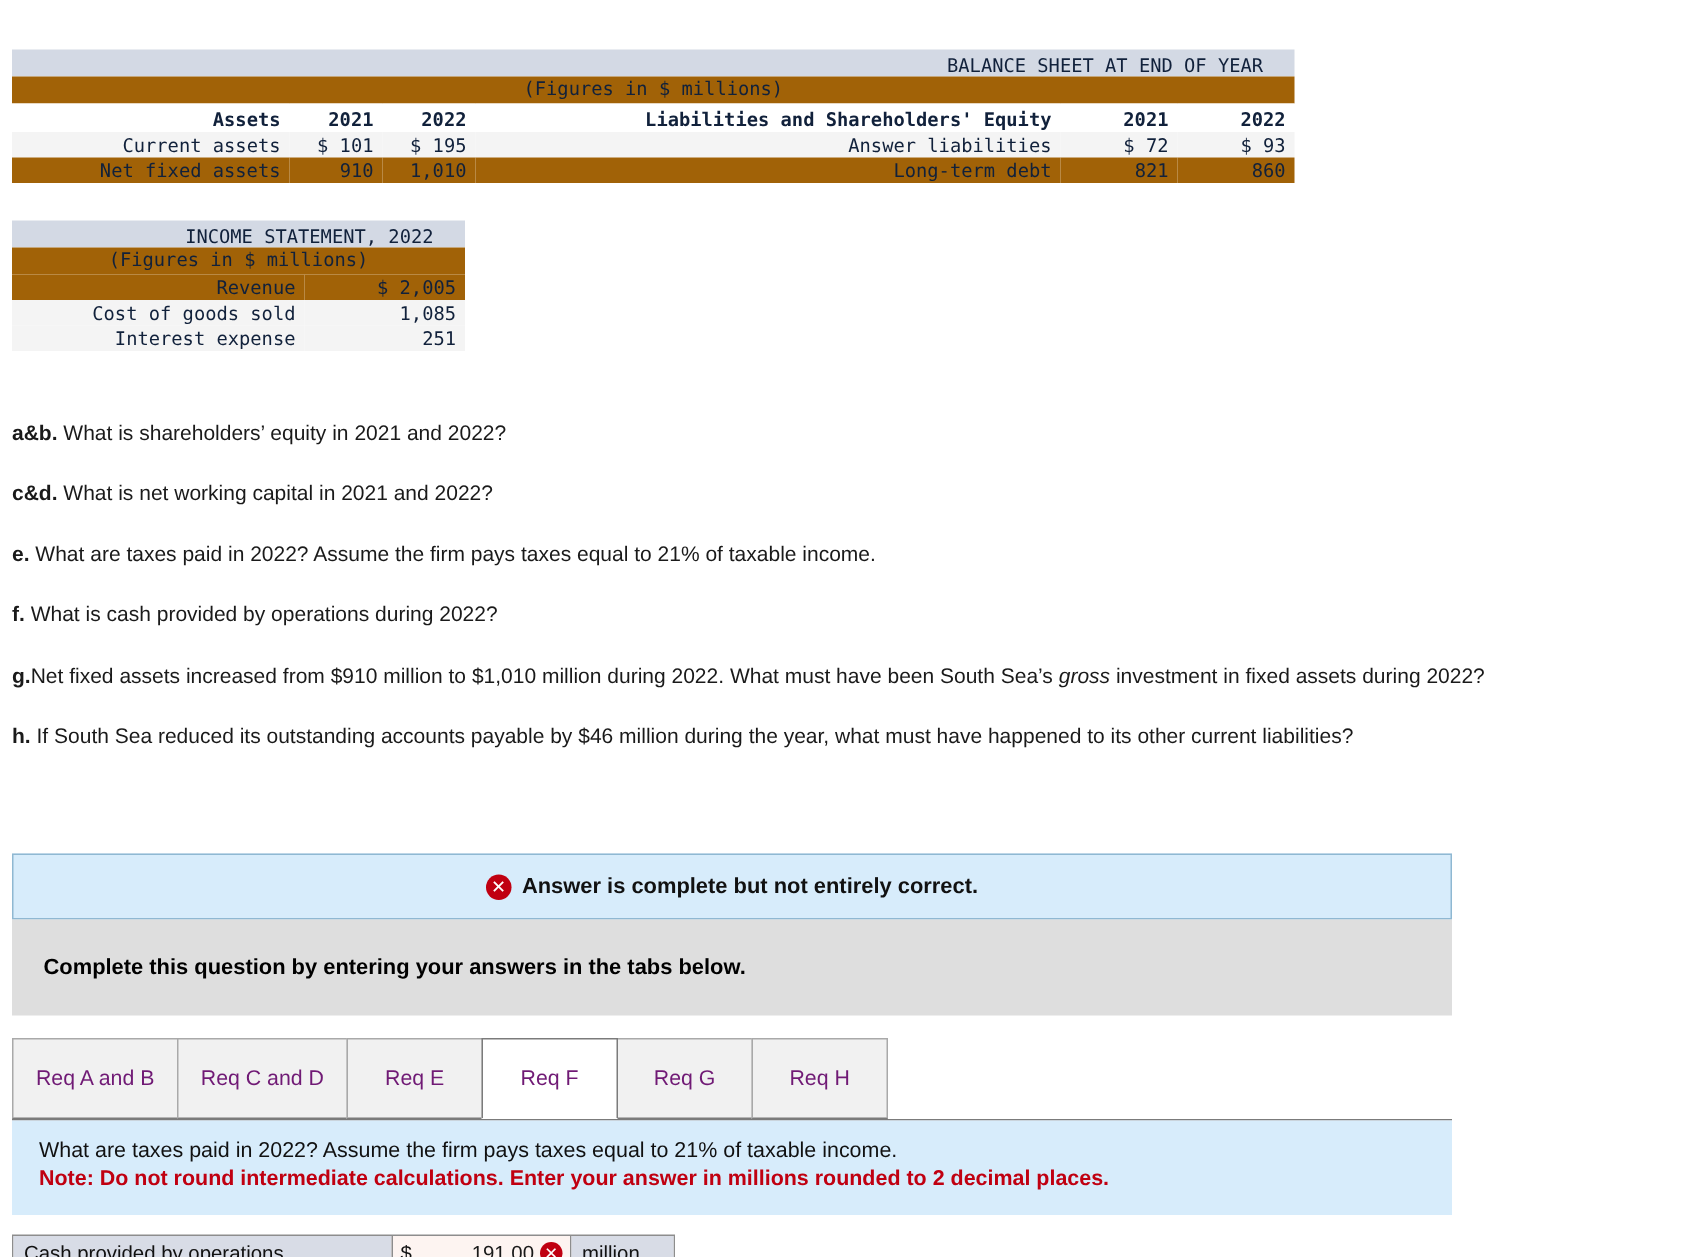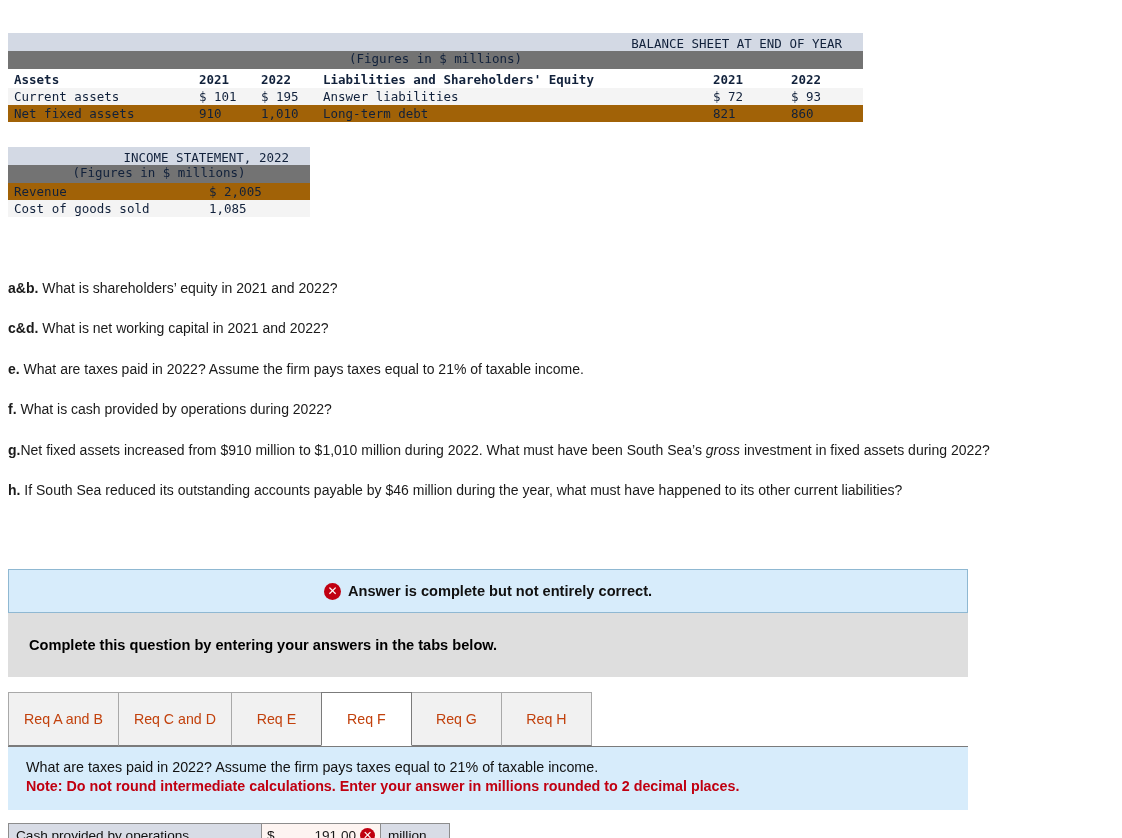--- a/index.html
+++ b/index.html
@@ -17,29 +17,29 @@
     border-collapse: collapse;
     font-family: "DejaVu Sans Mono", "Liberation Mono", monospace;
     font-size: 12.5px;
     color: #11213b;
     table-layout: fixed;
   }
   .fin-table td, .fin-table th {
     padding: 1px 6px;
     white-space: nowrap;
     font-weight: normal;
-    text-align: left;
+    text-align: right;
   }
   .fin-title-row td {
     background: #d3d9e4;
     text-align: right;
     padding: 3px 21px 0 6px;
   }
   .fin-sub-row td {
-    background: #737373;
+    background: #a16207;
     text-align: center;
     padding: 0 6px 3px 6px;
   }
   .fin-head-row td {
     font-weight: bold;
     background: #ffffff;
     padding-top: 3px;
   }
   .fin-row-alt td { background: #f4f4f4; }
   .fin-row-plain td { background: #a16207; }
@@ -122,21 +122,21 @@
     min-width: 91px;
     padding: 0 15px;
     display: flex;
     align-items: center;
     justify-content: center;
     background: #f1f1f1;
     border: 1px solid #a9a9a9;
     border-bottom: 1px solid #7b7b7b;
     margin-right: -1px;
     font-size: 14.2px;
-    color: #c2410c;
+    color: #701a75;
     cursor: pointer;
     position: relative;
   }
   .tab.active {
     background: #ffffff;
     border: 1px solid #7b7b7b;
     border-bottom: 1px solid #ffffff;
     z-index: 2;
     font-weight: normal;
   }
@@ -242,20 +242,24 @@
       <td colspan="2">(Figures in $ millions)</td>
     </tr>
     <tr class="fin-row-plain">
       <td>Revenue</td>
       <td class="num">$ 2,005</td>
     </tr>
     <tr class="fin-row-alt">
       <td>Cost of goods sold</td>
       <td class="num">1,085</td>
     </tr>
+    <tr class="fin-row-alt">
+      <td>Interest expense</td>
+      <td class="num">251</td>
+    </tr>
   </tbody>
 </table>
 
 <div id="questions">
   <p class="q">
     <b>a&amp;b.</b><span> What is shareholders’ equity in 2021 and 2022?</span>
   </p>
   <p class="q">
     <b>c&amp;d.</b><span> What is net working capital in 2021 and 2022?</span>
   </p>

